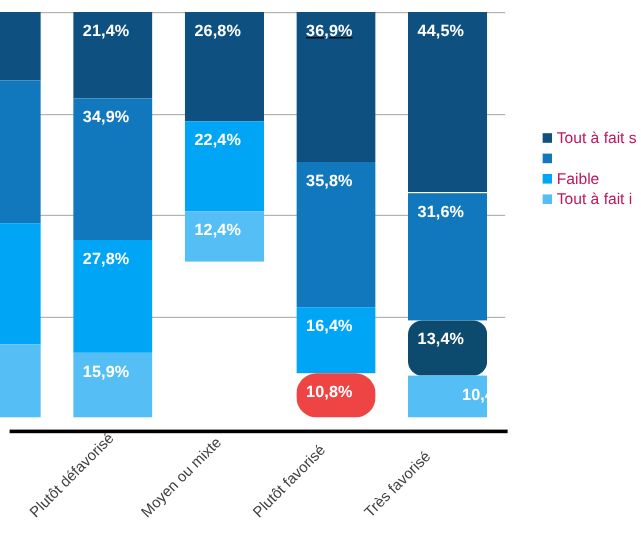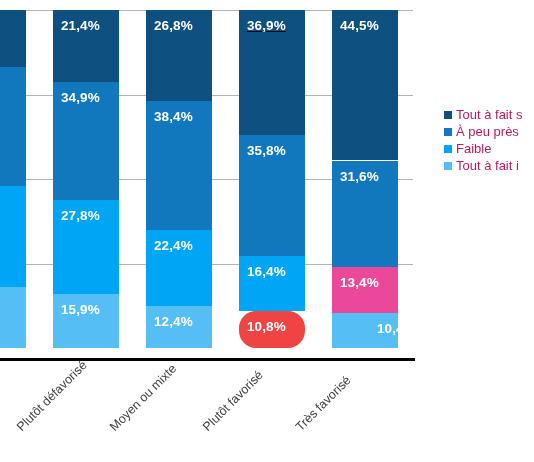--- a/index.html
+++ b/index.html
@@ -3,21 +3,21 @@
 <meta charset="utf-8">
 <style>
   html,body{margin:0;padding:0;}
   body{
     width:534px;height:462px;
     background:#ffffff;
     font-family:"Liberation Sans", sans-serif;
     overflow:hidden;
     position:relative;
   }
-  #chart-root{position:absolute;left:0;top:0;width:444px;height:462px;}
+  #chart-root{position:absolute;left:8px;top:0;width:444px;height:462px;}
 
   
   .plot{
     position:absolute;
     left:0px; top:10px;
     width:413px; height:338px;
   }
   .gridlines{position:absolute;left:0;top:0;width:100%;height:100%;}
   .gridline{
     position:absolute;left:0;width:413px;height:1px;
@@ -121,23 +121,20 @@
             <span class="lbl">27,8%</span>
           </div>
           <div class="seg bot" style="background: rgb(85, 191, 245); height: 53.742px; flex: 0 0 53.742px;">
             <span class="lbl">15,9%</span>
           </div>
         </div>
         <div class="bar" style="left: 146px; width: 66px; height: 338px;">
           <div class="seg top" style="background: rgb(14, 81, 128); height: 90.584px; flex: 0 0 90.584px;">
             <span class="lbl">26,8%</span>
           </div>
-          <div class="seg mid1" style="background: rgb(18, 120, 190); height: 129.792px; flex: 0 0 129.792px;">
-            <span class="lbl">38,4%</span>
-          </div>
           <div class="seg mid2" style="background: rgb(0, 165, 245); height: 75.712px; flex: 0 0 75.712px;">
             <span class="lbl">22,4%</span>
           </div>
           <div class="seg bot" style="background: rgb(85, 191, 245); height: 41.912px; flex: 0 0 41.912px;">
             <span class="lbl">12,4%</span>
           </div>
         </div>
         <div class="bar" style="left: 239px; width: 66px; height: 338px;">
           <div class="seg top" style="background: rgb(14, 81, 128); height: 124.722px; flex: 0 0 124.722px; text-decoration: underline;">
             <span class="lbl">36,9%</span>
@@ -152,21 +149,21 @@
             <span class="lbl">10,8%</span>
           </div>
         </div>
         <div class="bar" style="left: 332px; width: 66px; height: 338px; justify-content: space-between;">
           <div class="seg top" style="background: rgb(14, 81, 128); height: 150.41px; flex: 0 0 150.41px;">
             <span class="lbl">44,5%</span>
           </div>
           <div class="seg mid1" style="background: rgb(18, 120, 190); height: 106.808px; flex: 0 0 106.808px;">
             <span class="lbl">31,6%</span>
           </div>
-          <div class="seg mid2" style="background: #ec4899; height: 45.292px; flex: 0 0 45.292px;">
+          <div class="seg mid2" style="background: #0c4a6e; height: 45.292px; flex: 0 0 45.292px; border-radius: 12px;">
             <span class="lbl">13,4%</span>
           </div>
           <div class="seg bot" style="background: rgb(85, 191, 245); height: 35.152px; flex: 0 0 35.152px; padding-left: 37px;">
             <span class="lbl">10,4%</span>
           </div>
         </div>
       </div>
     <div class="axis-line"></div>
   </div>
 
@@ -177,21 +174,20 @@
       <div class="cat" style="left: 293px; top: 72px;">Très favorisé</div>
     </div>
 
   <div class="legend" id="legend">
       <div class="legend-row">
         <span class="swatch" style="background: rgb(14, 81, 128);"></span>
         <span class="legend-label">Tout à fait s</span>
       </div>
       <div class="legend-row">
         <span class="swatch" style="background: rgb(18, 120, 190);"></span>
-        <span class="legend-label">À peu près</span>
       </div>
       <div class="legend-row">
         <span class="swatch" style="background: rgb(0, 165, 245);"></span>
         <span class="legend-label">Faible</span>
       </div>
       <div class="legend-row">
         <span class="swatch" style="background: rgb(85, 191, 245);"></span>
         <span class="legend-label">Tout à fait i</span>
       </div>
     </div>

